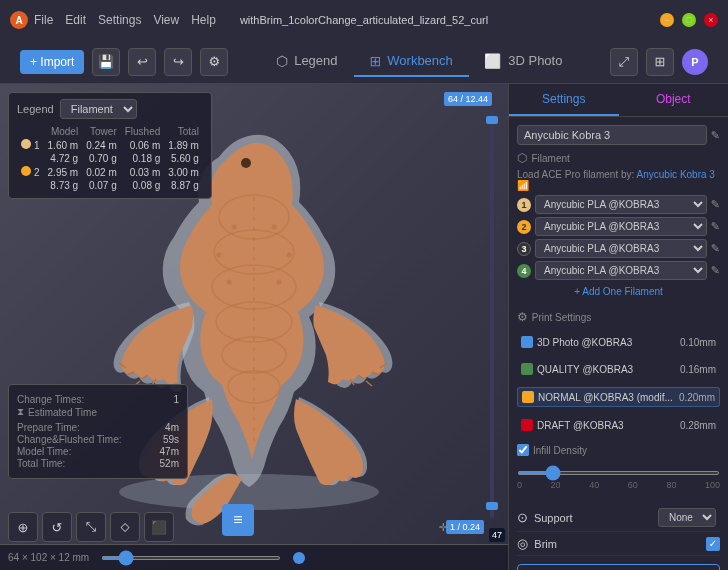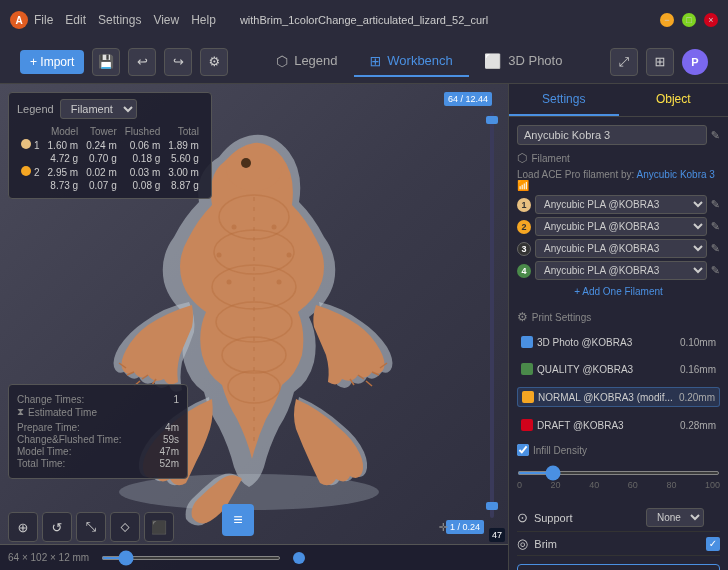--- a/index.html
+++ b/index.html
@@ -68,21 +68,21 @@
     #status-bar input[type=range] { width: 200px; height: 4px; accent-color: #4a90e2; }
 
     
     #lizard-container { position: absolute; top: 30px; left: 60px; right: 60px; bottom: 50px; display: flex; align-items: center; justify-content: center; }
 
     
     #right-panel { width: 220px; background: #252535; border-left: 1px solid #444; display: flex; flex-direction: column; overflow-y: auto; }
 
     
     #right-tabs { display: flex; border-bottom: 1px solid #444; }
-    .right-tab { flex: 1; padding: 8px; text-align: center; cursor: pointer; font-size: 12px; color: #fde047; border-bottom: 2px solid transparent; }
+    .right-tab { flex: 1; padding: 8px; text-align: center; cursor: pointer; font-size: 12px; color: #d946ef; border-bottom: 2px solid transparent; }
     .right-tab.active { color: #4a90e2; border-bottom: 2px solid #4a90e2; }
 
     
     #settings-content { padding: 8px; flex: 1; overflow-y: auto; }
     .settings-section { margin-bottom: 10px; }
     .section-label { font-size: 10px; color: #888; margin-bottom: 4px; display: flex; align-items: center; gap: 4px; }
     .section-label .section-icon { font-size: 12px; }
     .dropdown-row { display: flex; align-items: center; gap: 4px; margin-bottom: 4px; }
     .dropdown { flex: 1; background: #3a3a4a; border: 1px solid #555; border-radius: 3px; color: #ccc; font-size: 11px; padding: 3px 6px; cursor: pointer; appearance: none; }
     .edit-icon { color: #888; font-size: 11px; cursor: pointer; }
@@ -110,21 +110,21 @@
 
     
     .infill-row { padding: 4px 0; }
     .infill-slider { width: 100%; height: 4px; accent-color: #4a90e2; }
     .infill-ticks { display: flex; justify-content: space-between; font-size: 9px; color: #666; margin-top: 2px; }
 
     
     .option-row { display: flex; align-items: center; padding: 4px 0; border-bottom: 1px solid #333; }
     .option-label { flex: 1; font-size: 11px; color: #ccc; display: flex; align-items: center; gap: 6px; }
     .option-icon { font-size: 13px; }
-    .option-value { background: #3a3a4a; border: 1px solid #555; border-radius: 3px; color: #ccc; font-size: 10px; padding: 2px 6px; cursor: pointer; margin-right: 16px; }
+    .option-value { background: #3a3a4a; border: 1px solid #555; border-radius: 3px; color: #ccc; font-size: 10px; padding: 2px 6px; cursor: pointer; margin-right: 4px; }
     .checkbox { width: 14px; height: 14px; background: #4a90e2; border-radius: 2px; display: flex; align-items: center; justify-content: center; color: white; font-size: 10px; cursor: pointer; }
 
     
     .action-btn { width: 100%; padding: 16px; border: 1px solid #4a90e2; background: transparent; color: #4a90e2; border-radius: 4px; font-size: 11px; cursor: pointer; margin-bottom: 4px; }
 
     
     #layers-icon { position: absolute; bottom: 34px; left: 50%; transform: translateX(-50%); }
     .layers-fab { width: 32px; height: 32px; background: #4a90e2; border-radius: 4px; display: flex; align-items: center; justify-content: center; cursor: pointer; color: white; font-size: 16px; }
 
     

